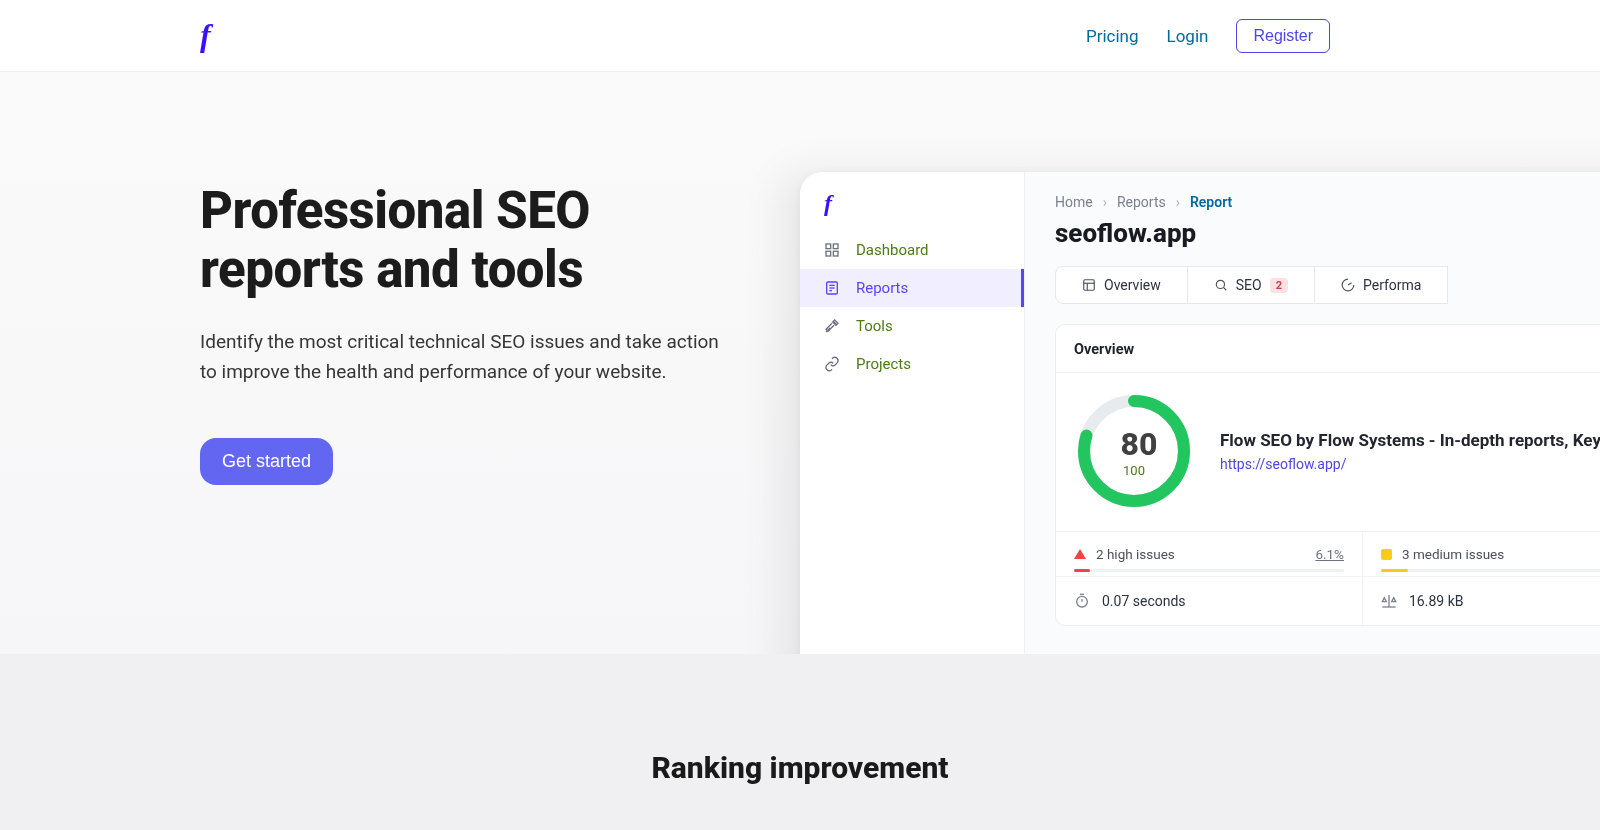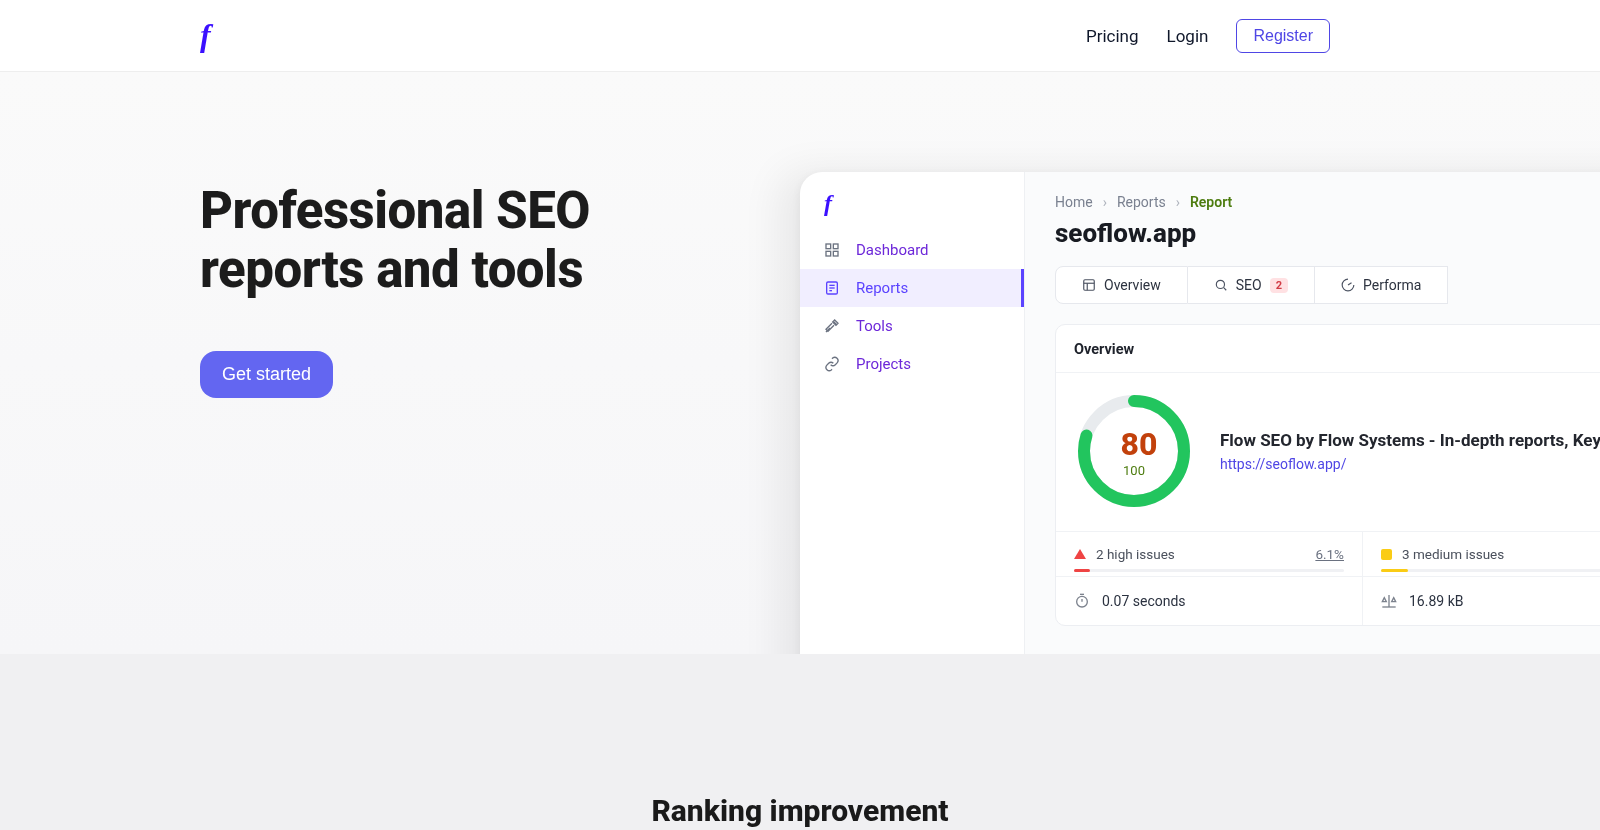--- a/index.html
+++ b/index.html
@@ -27,21 +27,21 @@
   .logo-f {
     font-family: "Times New Roman", serif;
     font-style: italic;
     font-weight: 700;
     font-size: 32px;
     color: #3b10ff;
   }
   .nav-links { display: flex; align-items: center; gap: 28px; margin-right: 230px;}
   .nav-link {
     font-size: 17px;
-    color: #0f172a;
+    color: #0369a1;
     text-decoration: none;
     cursor: pointer;
   }
   .btn-register {
     border: 1.5px solid #4f46e5;
     color: #4f46e5;
     padding: 7px 16px;
     border-radius: 6px;
     font-size: 16px;
     background: #fff;
@@ -111,40 +111,40 @@
   .dash-logo .logo-f { font-size: 24px; }
   .menu-header {
     padding: 10px 24px 8px 24px;
     display: flex; align-items: center; justify-content: space-between;
     color: #8a8f98; font-size: 12.5px; letter-spacing: 0.6px;
   }
   .menu-header-icon { color:#8a8f98; font-size:14px; }
   .side-item {
     display: flex; align-items: center; gap: 14px;
     padding: 10px 24px;
-    font-size: 15px; color: #6d28d9;
+    font-size: 15px; color: #4d7c0f;
     cursor: pointer;
   }
   .side-item.active {
     background: #f1eeff;
     color: #5b43ff;
     border-right: 3px solid #5b43ff;
   }
   .side-icon { width:18px; display:inline-flex; color:#6b7280; }
   .side-item.active .side-icon { color:#5b43ff; }
 
   .dash-main {
     flex: 1;
     padding: 22px 30px 0 30px;
     background: #fafbfc;
     overflow:hidden;
   }
   .breadcrumb { display:flex; align-items:center; gap:10px; font-size:14px; color:#7a8190;}
   .breadcrumb .crumb { color:#7a8190; }
-  .breadcrumb .crumb.active { color:#4d7c0f; font-weight:600;}
+  .breadcrumb .crumb.active { color:#0369a1; font-weight:600;}
   .chev { color:#aeb3bd; }
   .site-title { font-size:26px; font-weight:800; color:#181b22; margin-top:8px;}
 
   .tabs {
     margin-top:18px;
     display:flex; gap:0;
   }
   .tab {
     background:#fff; border:1px solid #e6e8ed; padding:10px 26px;
     display:flex; align-items:center; gap:8px; font-size:14px; color:#2d3340;
@@ -162,21 +162,21 @@
     margin-top:20px; background:#fff; border:1px solid #eceef2; border-radius:10px;
     padding:16px 0 0 0;
   }
   .panel-title { font-size:14.5px; font-weight:700; color:#1e222b; padding:0 18px 14px 18px; border-bottom:1px solid #f0f2f5;}
   .panel-top { display:flex; gap:26px; padding:18px 18px 20px 18px; align-items:center;}
   .ring-wrap { position:relative; width:120px; height:120px;}
   .ring-wrap svg { transform: rotate(-90deg); }
   .ring-center {
     position:absolute; inset:0; display:flex; flex-direction:column; align-items:center; justify-content:center;
   }
-  .score-big { font-size:32px; font-weight:800; color:#c2410c;margin-left:10px;}
+  .score-big { font-size:32px; font-weight:800; color:#404040;margin-left:10px;}
   .score-small { font-size:13px; color:#4d7c0f;}
   .result-meta { flex:1; min-width:0;}
   .result-title { font-size:17px; font-weight:700; color:#23262e; white-space:nowrap; overflow:hidden; text-overflow:ellipsis;}
   .result-url { font-size:14px; color:#4f46e5; margin-top:6px;}
 
   .issue-row {
     display:flex; border-top:1px solid #f0f2f5;
   }
   .issue-cell {
     flex:1; padding:14px 18px; display:flex; align-items:center; gap:10px; font-size:13.5px; color:#4a505c;
@@ -192,39 +192,40 @@
 
   .metric-row { display:flex; border-top:1px solid #f0f2f5;}
   .metric-cell { flex:1; padding:16px 18px; display:flex; align-items:center; gap:12px; font-size:14px; color:#2b3240; border-right:1px solid #f0f2f5;}
   .metric-cell:last-child{border-right:none;}
   .metric-icon { color:#7c828d; display:inline-flex;}
 
   
   .section2 {
     background:#f0f0f2; height: 176px; padding-top: 96px; text-align:center;
   }
-  .section2 h2 { font-size:30px; font-weight:800; color:#1a1a1a;margin-top:43px;}
+  .section2 h2 { font-size:30px; font-weight:800; color:#1a1a1a;}
 
   svg { display:block; }
 </style>
 </head>
 <body>
 
 <div class="topnav">
   <div class="logo-f">f</div>
   <div class="nav-links">
     <a class="nav-link">Pricing</a>
     <a class="nav-link">Login</a>
     <button class="btn-register">Register</button>
   </div>
 </div>
 
 <div class="hero">
   <div class="hero-left">
     <h1 class="hero-title">Professional SEO reports and tools</h1>
+    <p class="hero-sub">Identify the most critical technical SEO issues and take action to improve the health and performance of your website.</p>
     <button class="btn-getstarted">Get started</button>
   </div>
 
   <div class="dash">
 
     <div class="dash-sidebar">
       <div class="dash-logo"><span class="logo-f">f</span></div>
 
       <div class="side-item">
         <span class="side-icon">

